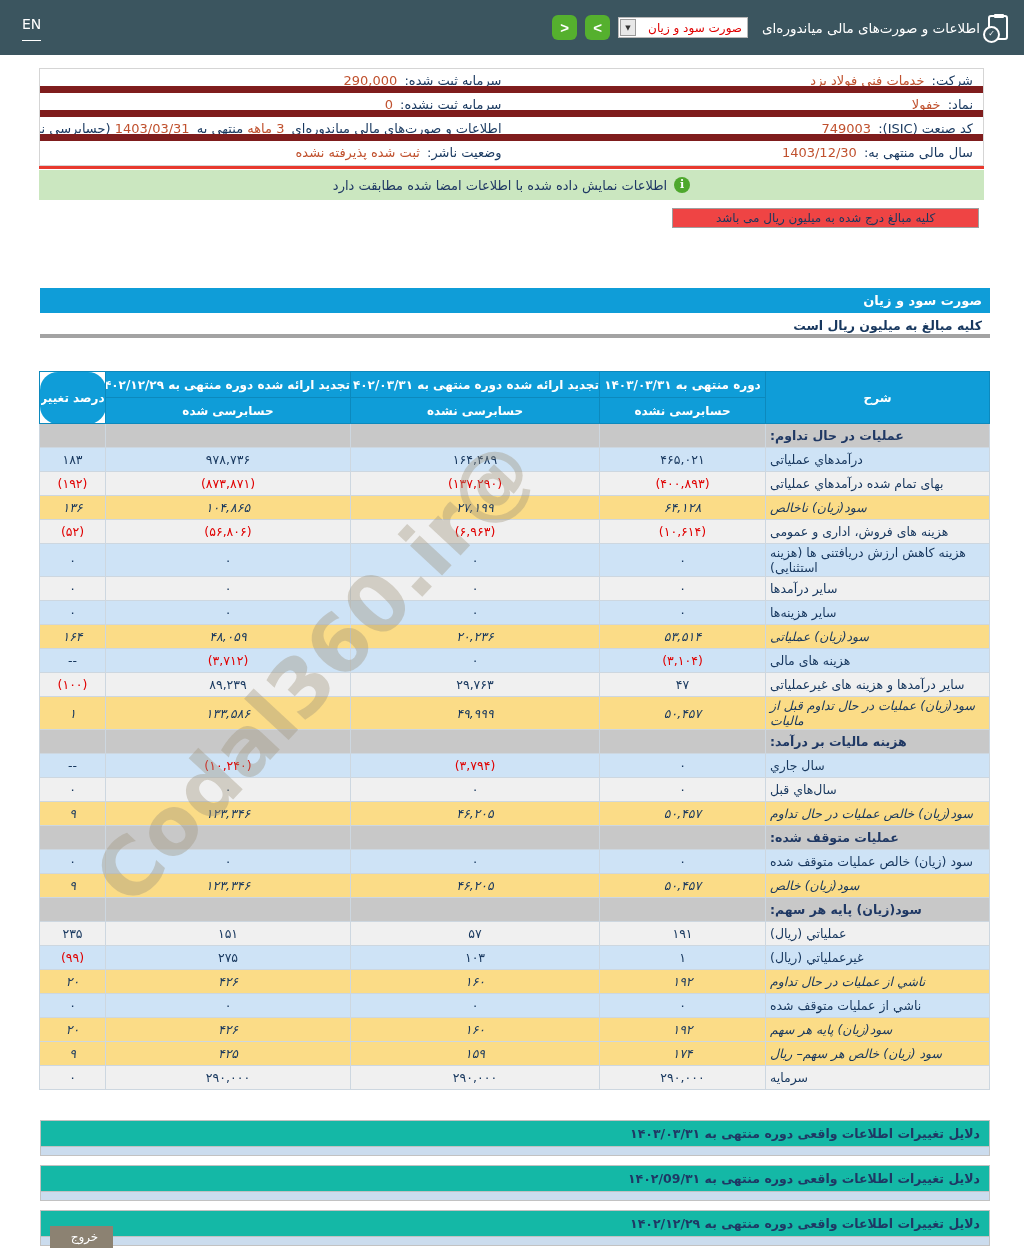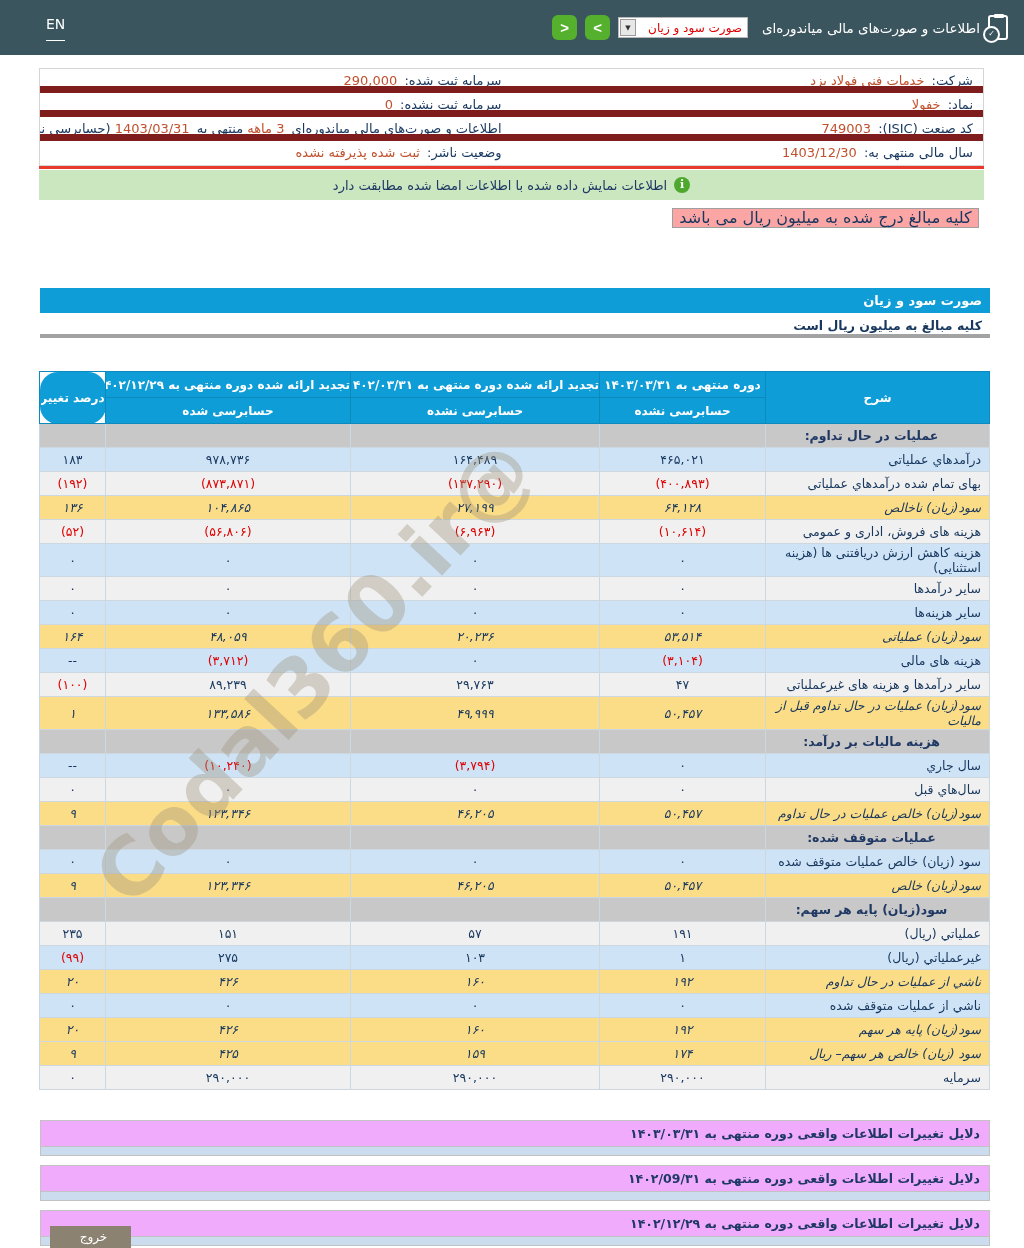--- a/index.html
+++ b/index.html
@@ -11,66 +11,66 @@
     overflow:hidden;
     direction:rtl;
   }
   :root{
     --bar:#3B555F; --cyan:#0F9DD8; --navy:#17375E; --rust:#C0512E;
     --neg:#E00000; --green:#55B02E; --rowblue:#CEE3F6; --rowwhite:#F0F0F0;
     --rowyellow:#FBDC87; --rowsection:#C8C8C8; --bannergreen:#CBE7C0;
   }
   
   .topbar{ height:55px; background:var(--bar); display:flex; align-items:center; padding:0 14px; position:relative; }
-  .en-link{ position:absolute; left:22px; top:16px; color:#fff; font-size:14px; border-bottom:1px solid #fff; padding-bottom:8px; cursor:pointer;margin-left:24px; }
+  .en-link{ position:absolute; left:22px; top:16px; color:#fff; font-size:14px; border-bottom:1px solid #fff; padding-bottom:8px; cursor:pointer; }
   .clip-icon{ width:20px; height:25px; border:2px solid #fff; border-radius:3px; position:relative; margin-right:2px; margin-left:8px; }
   .clip-icon:before{ content:""; position:absolute; width:10px; height:4px; background:#fff; top:-3px; right:2px; border-radius:1px; }
   .clip-icon:after{ content:"✓"; position:absolute; bottom:-5px; left:-7px; background:var(--bar); color:#fff; border:2px solid #fff; border-radius:50%; width:13px; height:13px; font-size:8px; line-height:11px; text-align:center; }
   .topbar-title{ color:#fff; font-size:13.5px; margin-left:14px; white-space:nowrap; }
   .report-select{ width:130px; height:21px; background:#fff; display:flex; align-items:center; cursor:pointer; border:1px solid #b8b8b8; }
   .report-select .sel-text{ flex:1; color:#E00000; font-size:12px; text-align:right; padding-right:5px; white-space:nowrap; overflow:hidden; }
   .sel-arrow{ width:16px; height:17px; margin:1px; background:#e8e8e8; border:1px solid #9a9a9a; font-size:7px; color:#333; display:flex; align-items:center; justify-content:center; }
   .nav-btn{ width:25px; height:25px; background:var(--green); border-radius:6px; color:#fff; font-weight:bold; font-size:15px; display:flex; align-items:center; justify-content:center; margin-right:8px; cursor:pointer; border:none; }
   
   .info-wrap{ width:945px; margin:13px 40px 0 39px; border:1px solid #d5d5d5; display:grid; grid-template-columns:1fr 1fr; font-size:13px; }
   .info-cell{ border-bottom:7px solid #7f1d1d; height:24px; line-height:23px; padding:0 10px; color:var(--navy); white-space:nowrap; overflow:hidden; }
   .info-cell:nth-last-child(-n+2){ border-bottom:none; }
   .info-cell .val{ color:var(--rust); padding-right:3px; }
   
   .red-line{ width:945px; margin:0 40px 0 39px; height:3px; background:#E8392E; }
   .green-banner{ width:945px; margin:1px 40px 0 39px; height:30px; background:var(--bannergreen); display:flex; align-items:center; justify-content:center; gap:7px; color:#1F3864; font-size:13px; }
   .info-i{ width:16px; height:16px; border-radius:50%; background:#4EA82D; color:#fff; font-weight:bold; font-size:11px; text-align:center; line-height:16px; font-family:"DejaVu Serif",serif; }
-  .amounts-note{ margin:8px auto 0 0; margin-right:45px; width:307px; border:1px solid #9f9f9f; height:20px; line-height:18px; font-size:16px; color:var(--navy); text-align:center; background:#fca5a5; }
+  .amounts-note{ margin:8px auto 0 0; margin-right:45px; width:307px; border:1px solid #9f9f9f; height:20px; line-height:18px; font-size:12px; color:var(--navy); text-align:center; background:#ef4444; }
   
   .stmt-bar{ width:950px; margin:60px 34px 0 40px; height:25px; background:var(--cyan); color:#fff; font-weight:bold; font-size:13px; line-height:25px; padding-right:8px; }
   .stmt-sub{ width:950px; margin:0 34px 0 40px; height:25px; color:var(--navy); font-weight:bold; font-size:12.5px; line-height:25px; padding-right:8px; border-bottom:4px solid #a3a3a3; }
   
   .tbl-wrap{ width:951px; margin:33px 34px 0 39px; position:relative; }
   table.income{ width:100%; border-collapse:collapse; table-layout:fixed; }
   table.income th{ background:var(--cyan); color:#fff; font-size:12px; font-weight:bold; border:1px solid #0C89BD; height:26px; text-align:center; white-space:nowrap; overflow:hidden; }
   table.income th.desc-h{ width:224px; }
   table.income th.c1{ width:166px; }
   table.income th.c2{ width:249px; }
   table.income th.c3{ width:245px; }
   table.income th.pct-h{ width:66px; white-space:normal; line-height:1.5;border-radius:18px; }
   table.income td{ border:1px solid #cdd7e0; font-size:12.5px; color:var(--navy); height:24px; padding:1px 4px; text-align:center; }
-  table.income td.desc{ text-align:right; padding-right:8px; }
+  table.income td.desc{ text-align:left; padding-right:8px; }
   table.income tr.bg-blue td{ background:var(--rowblue); }
   table.income tr.bg-white td{ background:var(--rowwhite); }
   table.income tr.bg-yellow td{ background:var(--rowyellow);font-style:italic; }
-  table.income tr.section-row td{ background:var(--rowsection); color:#1F3864; font-weight:bold; text-align:center; padding-right:16px; }
+  table.income tr.section-row td{ background:var(--rowsection); color:#1F3864; font-weight:bold; text-align:left; padding-right:16px; }
   table.income td.neg{ color:var(--neg); }
   
   .watermark{ position:absolute; left:-35px; top:255px; width:620px; text-align:center; font-size:80px; font-weight:bold; color:rgba(158,146,124,0.38); transform:rotate(-47deg); pointer-events:none; white-space:nowrap; z-index:4; }
   
   .links-wrap{ width:950px; margin:30px 34px 0 40px; }
   .link-box{ margin-bottom:9px; cursor:pointer; }
-  .link-main{ border:1px solid #c2c2c2; background:#f0abfc; height:27px; line-height:26px; font-size:12.5px; font-weight:bold; color:#1F3864; padding-right:9px; }
+  .link-main{ border:1px solid #c2c2c2; background:#14b8a6; height:27px; line-height:26px; font-size:12.5px; font-weight:bold; color:#1F3864; padding-right:9px; }
   .link-strip{ border:1px solid #c2c2c2; border-top:none; background:#CBDCEE; height:9px; }
-  .exit-btn{ position:absolute; left:none; right:auto; bottom:0; margin:0; left:50px; width:81px; height:22px; background:#8C8272; color:#fff; font-size:12px; border:none; cursor:pointer; font-family:inherit;padding-left:6px; }
+  .exit-btn{ position:absolute; left:none; right:auto; bottom:0; margin:0; left:50px; width:63px; height:22px; background:#8C8272; color:#fff; font-size:12px; border:none; cursor:pointer; font-family:inherit;padding-left:6px; }
 </style>
 </head>
 <body>
 
 <div class="topbar">
   <span class="clip-icon"></span>
   <span class="topbar-title">اطلاعات و صورت‌های مالی میاندوره‌ای</span>
   <div class="report-select">
     <span class="sel-text">صورت سود و زیان</span>
     <span class="sel-arrow">▼</span>

